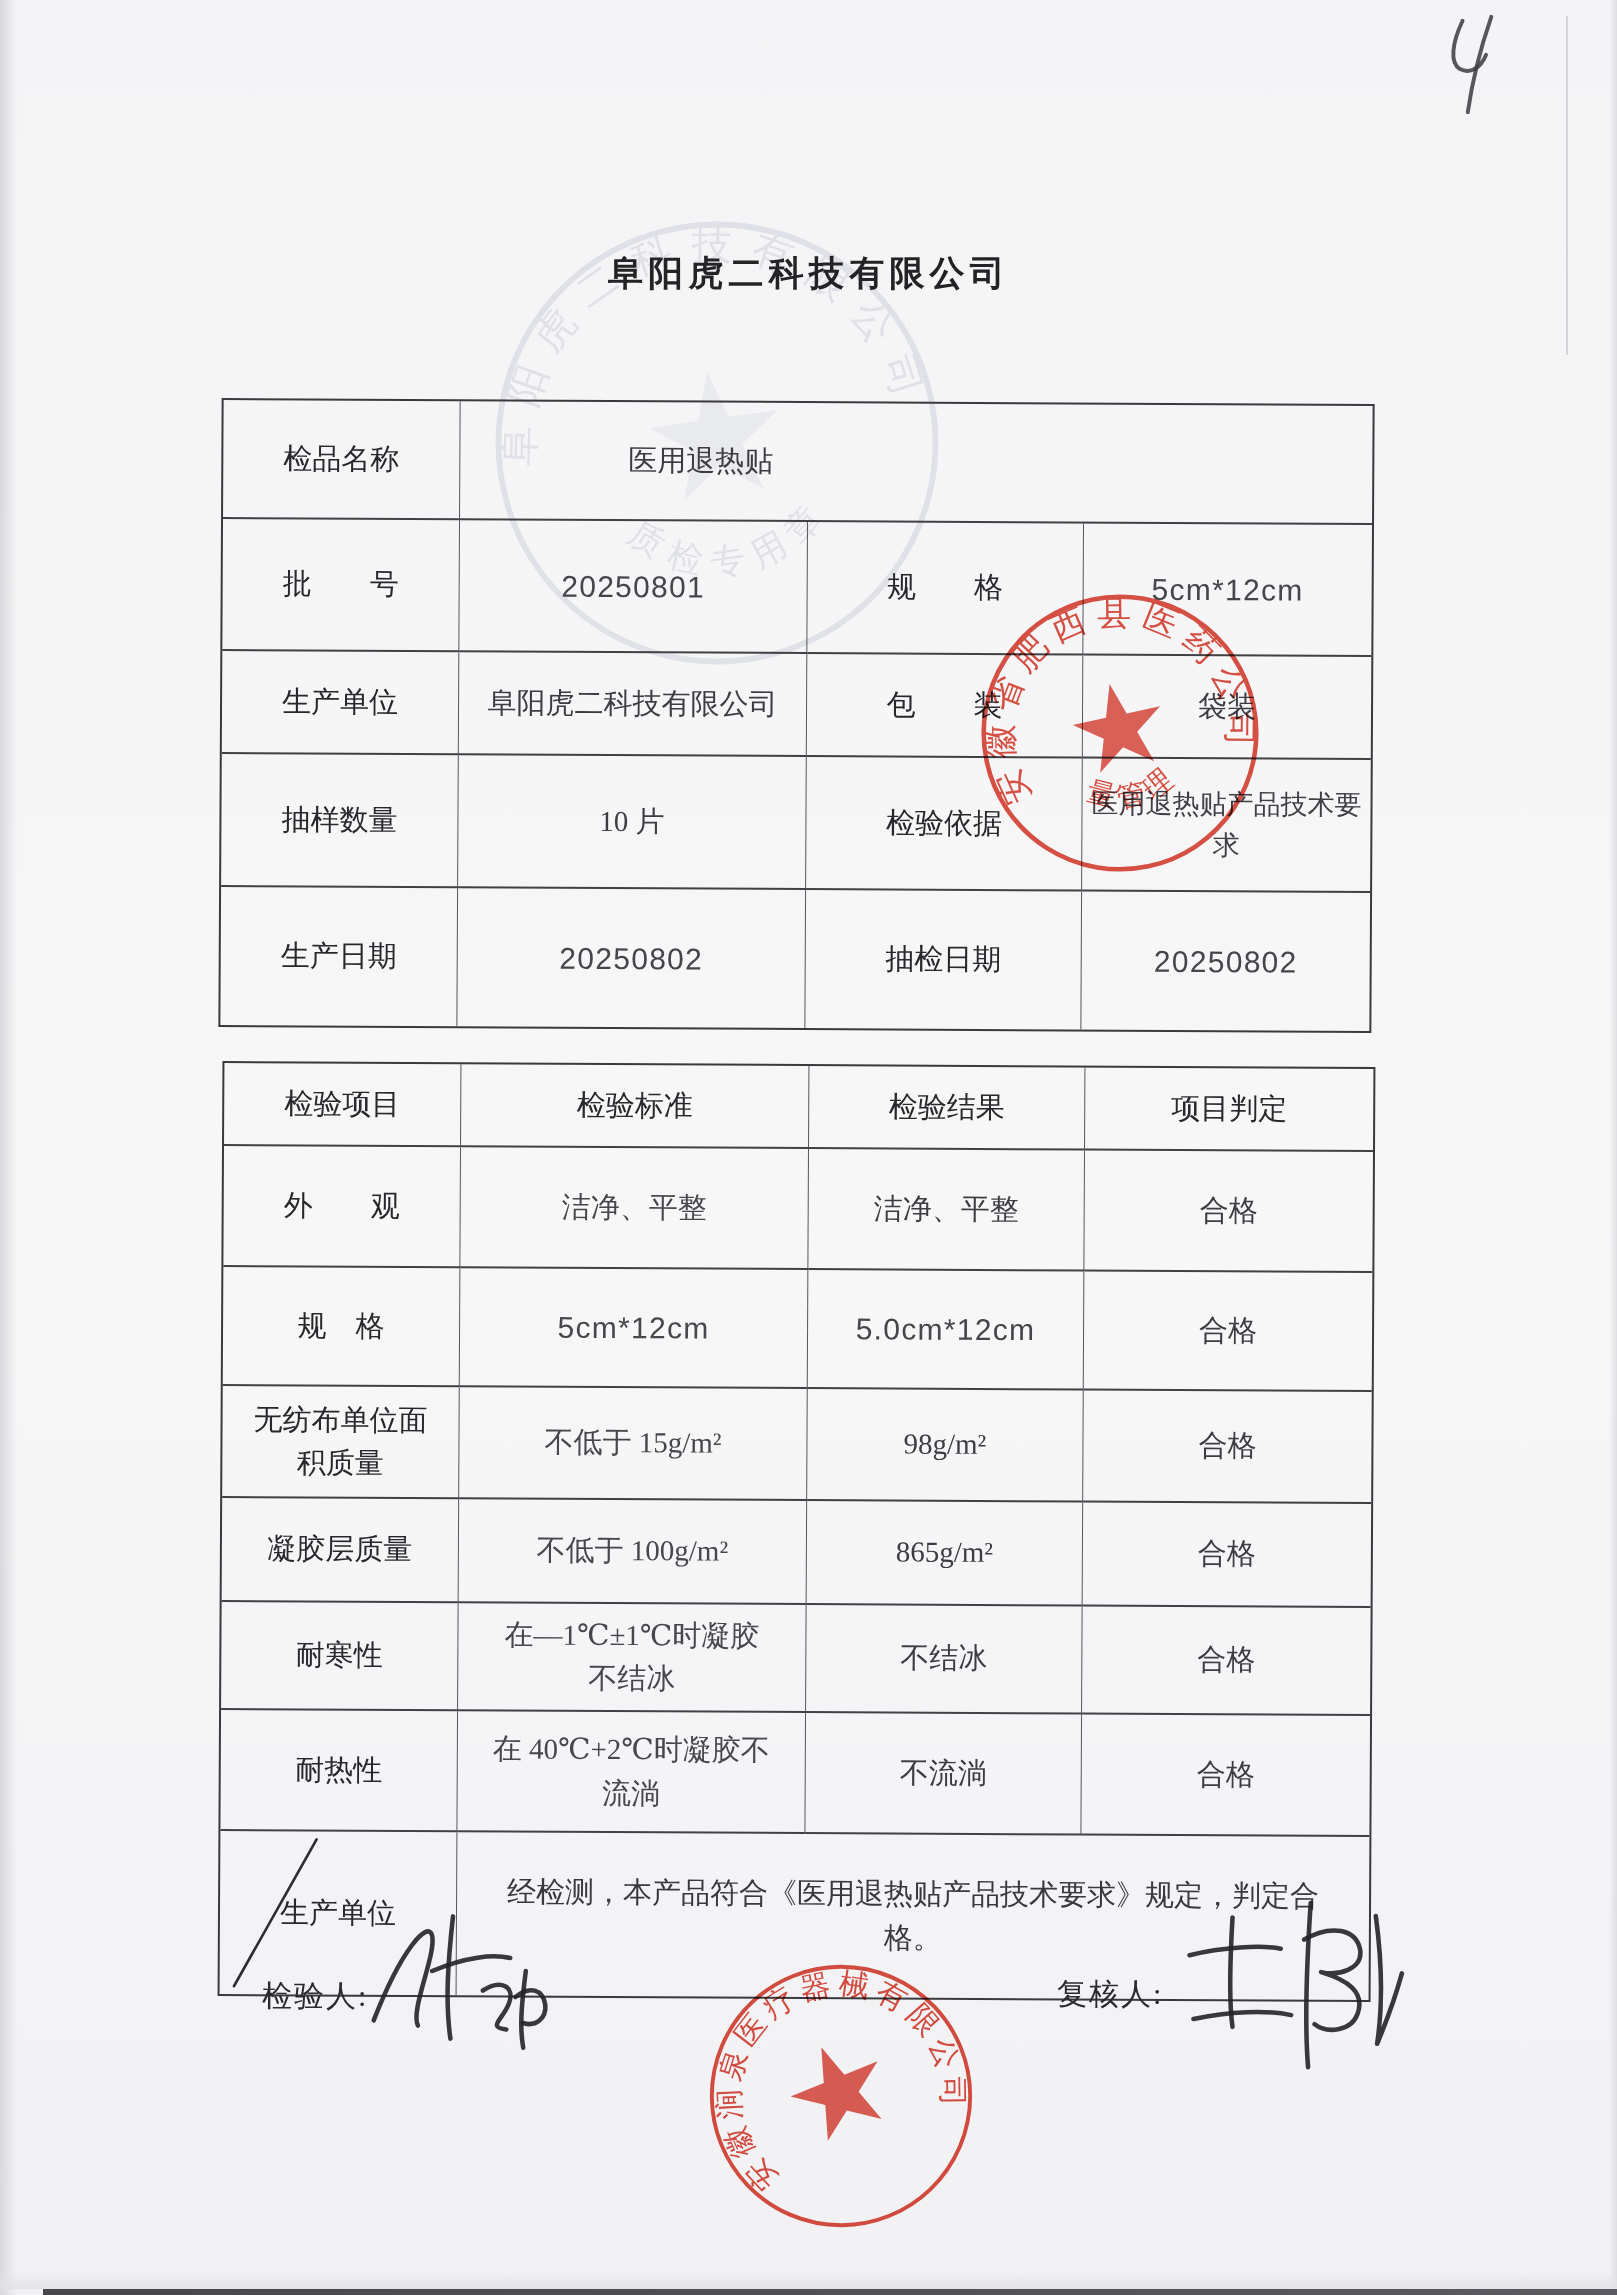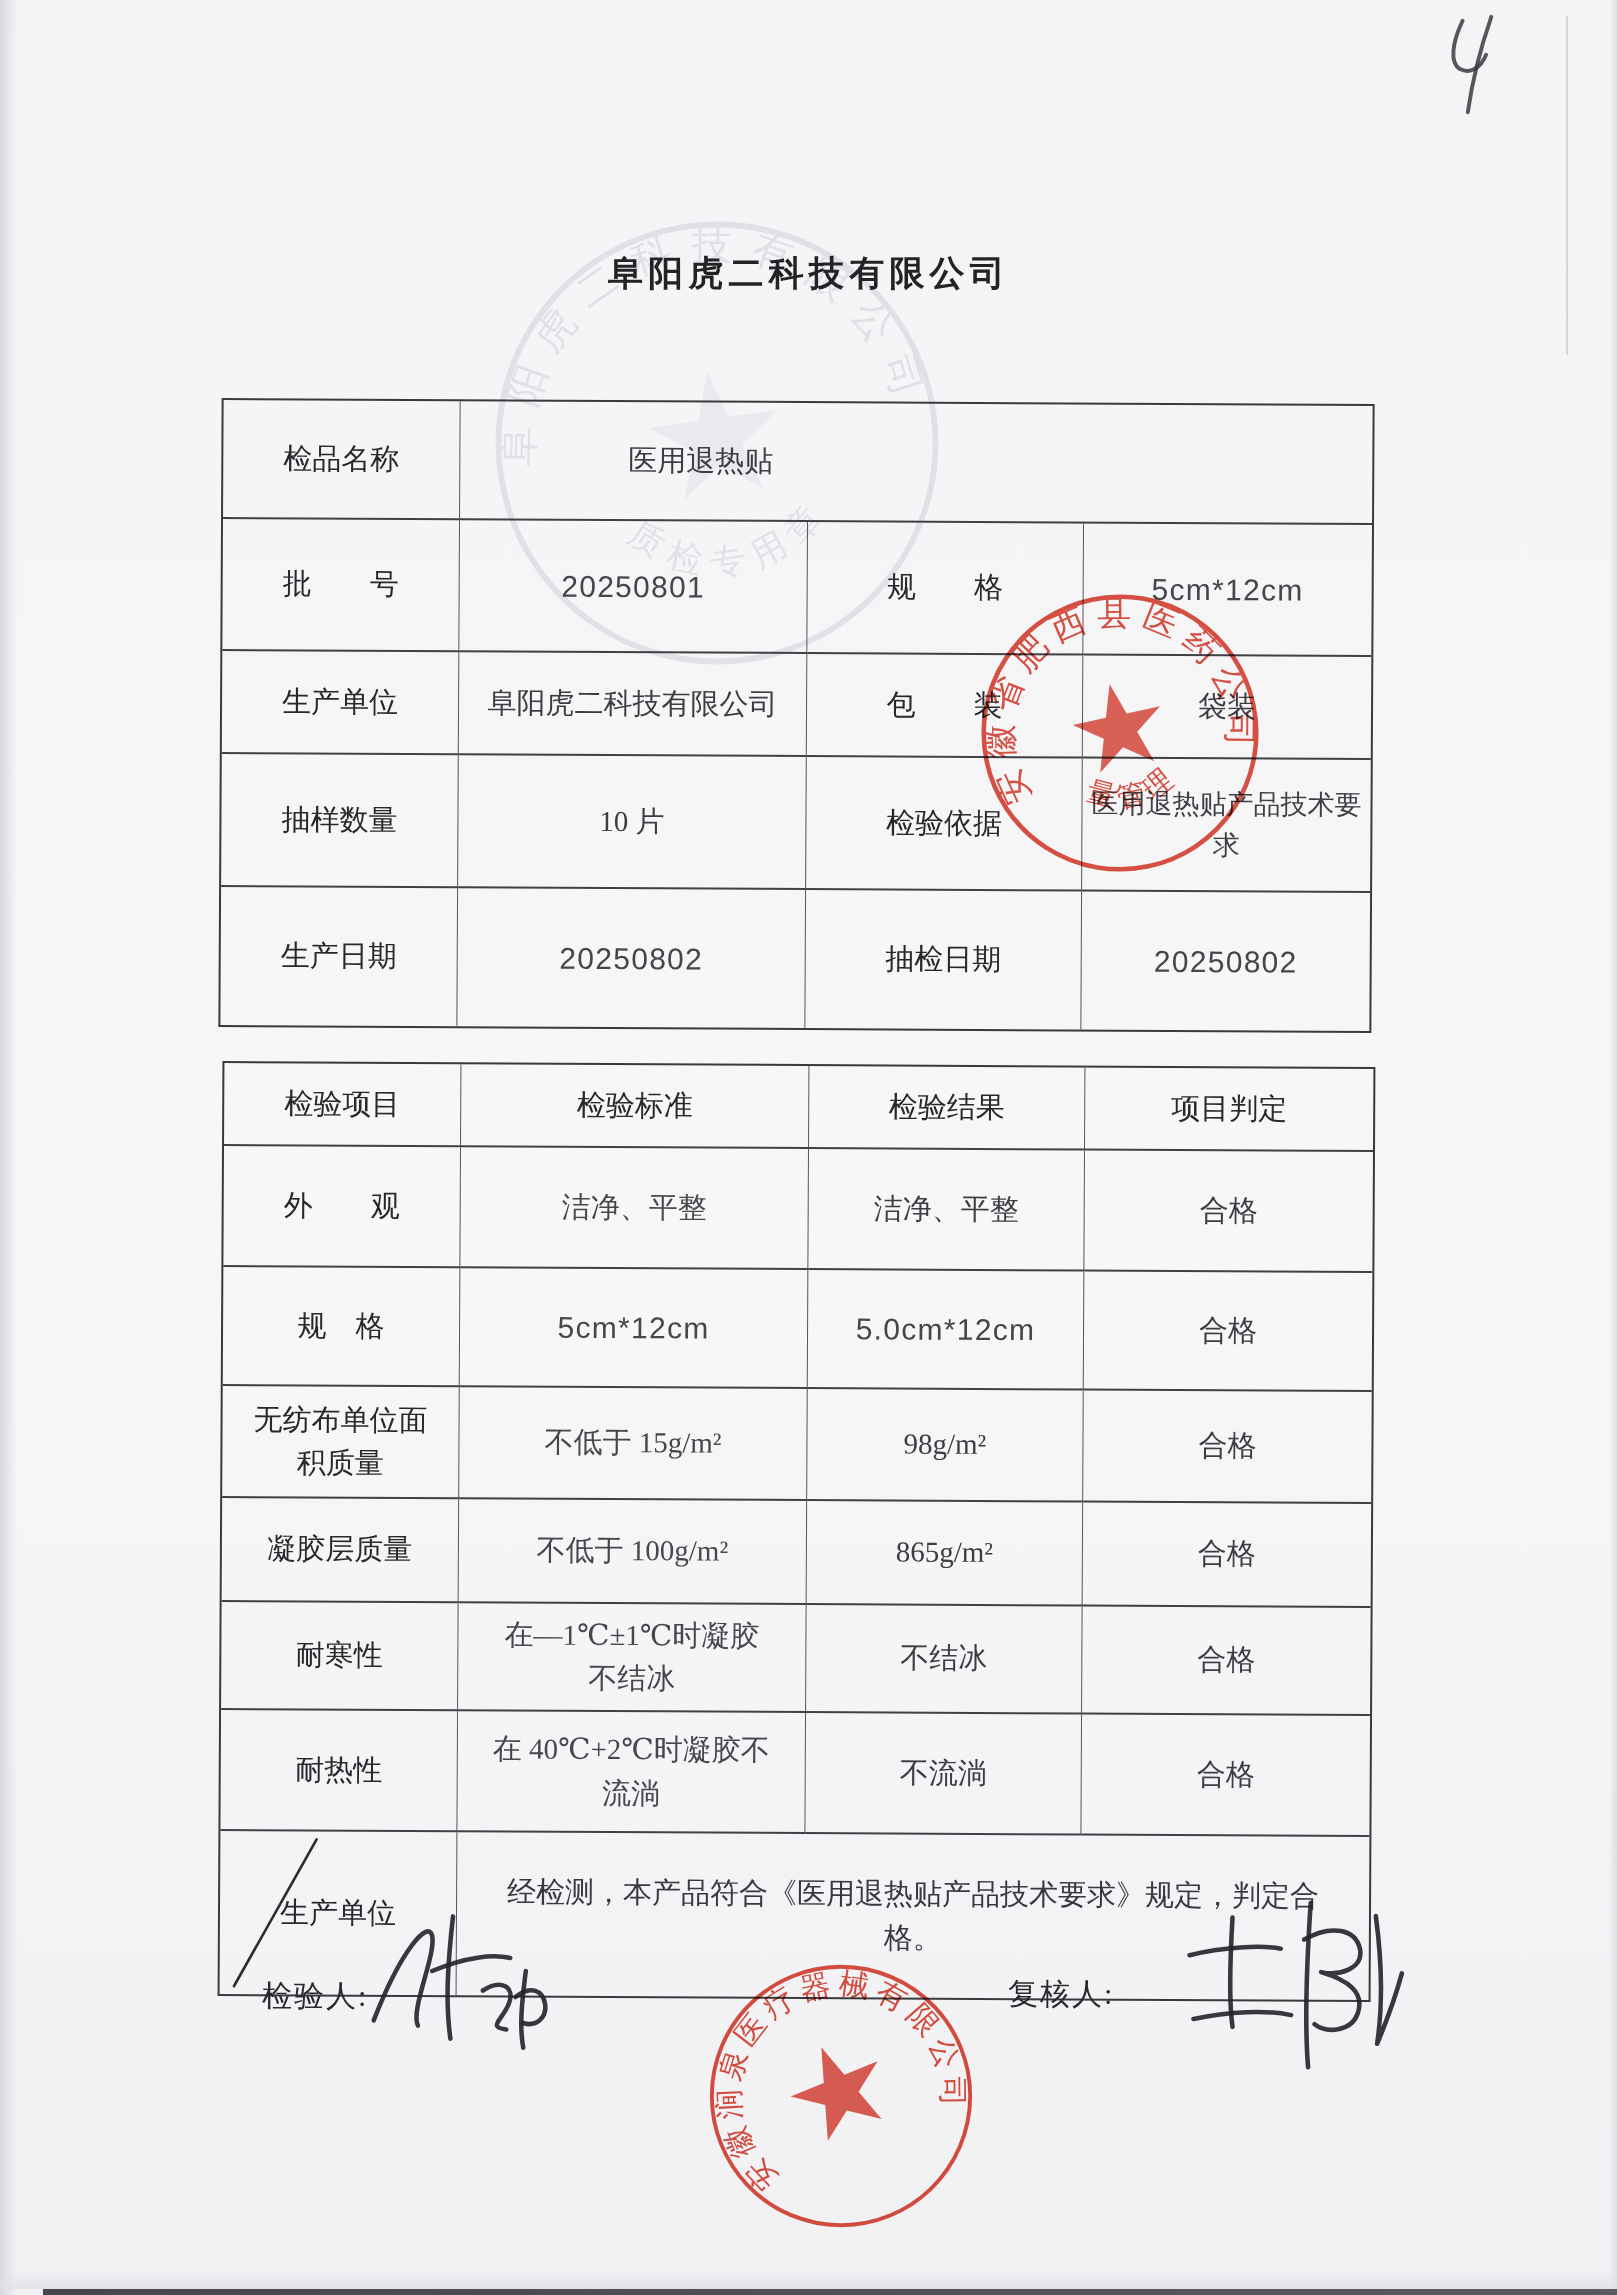--- a/index.html
+++ b/index.html
@@ -179,21 +179,21 @@
   <div class="siglabel" style="left:262px;top:1976px;">检验人:</div>
   <svg class="sig" style="left:355px;top:1893px;" width="209" height="182" viewBox="0 0 320 280">
     <path d="M28,196 C70,88 112,40 118,66 C124,96 84,180 96,204"></path>
     <path d="M150,36 C142,108 138,168 146,224"></path>
     <path d="M118,120 C170,98 212,94 238,100"></path>
     <path d="M196,150 C224,132 246,144 236,170 C226,196 202,206 232,210"></path>
     <path d="M262,120 C256,168 252,204 258,238"></path>
     <path d="M246,160 C268,142 288,148 292,172 C294,194 276,206 258,200"></path>
   </svg>
 
-  <div class="siglabel" style="left:1008px;top:1974px;">复核人:</div>
+  <div class="siglabel" style="left:1057px;top:1974px;">复核人:</div>
   <svg class="sig" style="left:1170px;top:1877px;" width="241" height="215" viewBox="0 0 370 330">
     <path d="M30,120 C80,108 140,104 170,110"></path>
     <path d="M96,62 C92,130 90,190 96,230"></path>
     <path d="M36,218 C90,206 150,204 186,212"></path>
     <path d="M216,40 C210,130 206,220 212,292"></path>
     <path d="M206,96 C248,72 286,80 292,112 C296,142 258,152 232,146 C272,158 300,176 288,210 C278,238 240,240 222,226"></path>
     <path d="M316,60 C324,120 328,190 318,256 C338,208 350,170 356,148"></path>
   </svg>
 
   <svg class="stamp" style="left:704px;top:1959px;opacity:0.9;transform:rotate(-22deg);" width="274" height="274" viewBox="0 0 420 420">

